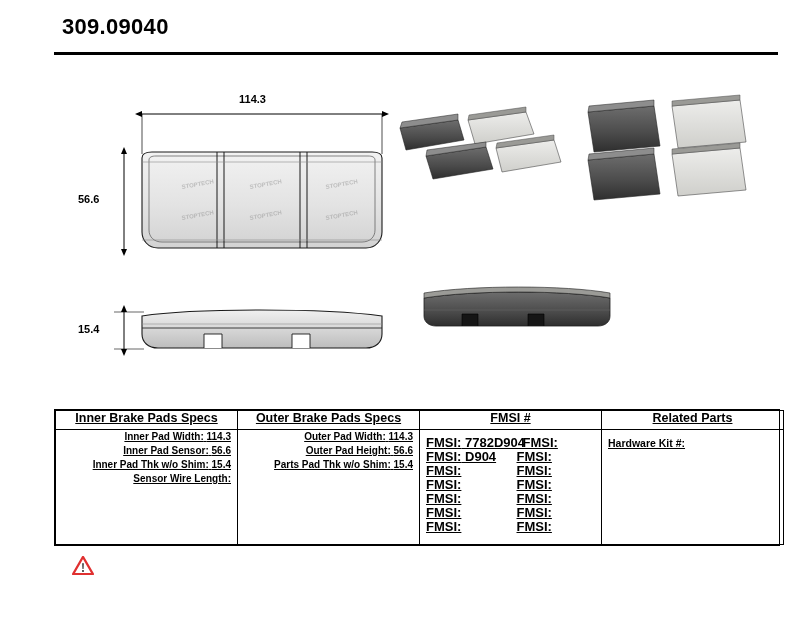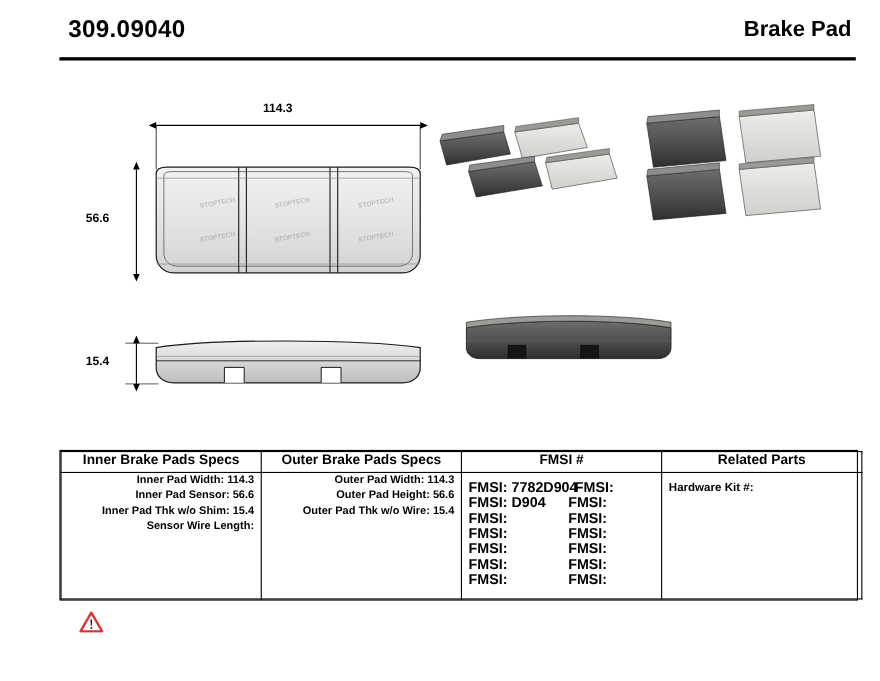--- a/index.html
+++ b/index.html
@@ -74,20 +74,21 @@
   }
   table.spec {
     border-collapse: collapse;
     width: 724px;
     table-layout: fixed;
   }
   table.spec td, table.spec th {
     border: 1px solid #000;
     vertical-align: top;
     padding: 0;
+    text-decoration: underline;
   }
   .col-head {
     text-align: center;
     font-size: 12.5px;
     font-weight: bold;
     padding: 5px 0 5px 0;
     height: 18px;
   }
   .cell-body {
     padding: 6px 6px 10px 6px;
@@ -151,21 +152,20 @@
     fill: #8a8a8a;
   }
 </style>
 </head>
 <body>
 
 <div class="sheet">
 
   <div class="header">
     <div class="header-part">309.09040</div>
-    <div class="header-title">Brake Pad</div>
   </div>
 
   <div class="drawing">
     <svg width="724" height="330" viewBox="0 0 724 330">
       <defs>
         <marker id="arrL" markerWidth="8" markerHeight="8" refX="7" refY="3" orient="auto">
           <path d="M7,0 L0,3 L7,6 z" fill="#000"></path>
         </marker>
         <marker id="arrR" markerWidth="8" markerHeight="8" refX="1" refY="3" orient="auto">
           <path d="M1,0 L8,3 L1,6 z" fill="#000"></path>
@@ -318,21 +318,21 @@
         <td class="cell-body">
           <div class="spec-line">
             <span>Outer Pad Width:</span>
             <span class="val">114.3</span>
           </div>
           <div class="spec-line">
             <span>Outer Pad Height:</span>
             <span class="val">56.6</span>
           </div>
           <div class="spec-line">
-            <span>Outer Pad Thk w/o Wire:</span>
+            <span>Parts Pad Thk w/o Shim:</span>
             <span class="val">15.4</span>
           </div>
         </td>
 
         <td class="cell-body" style="padding-top:6px;">
           <div class="fmsi-row">
             <div class="fmsi-col">
               <span>FMSI:</span>
               <span>7782D904</span>
             </div>

